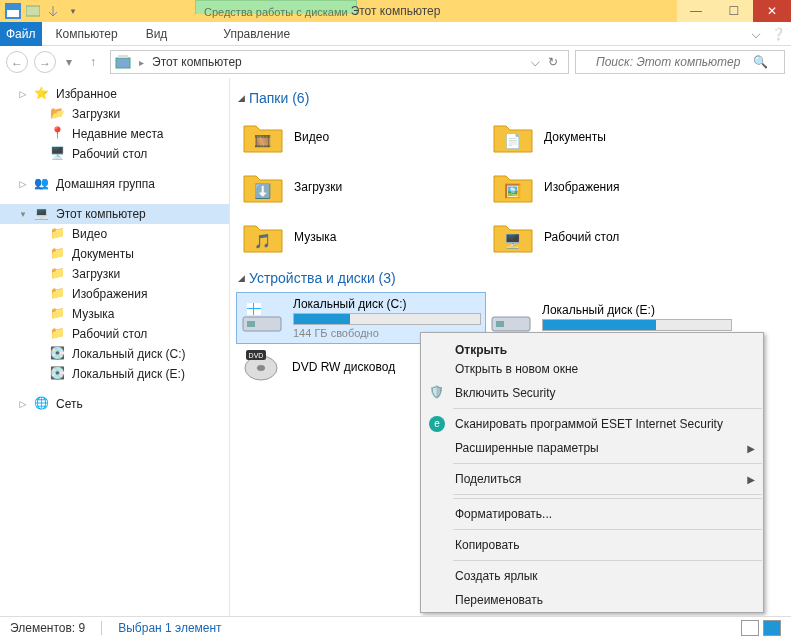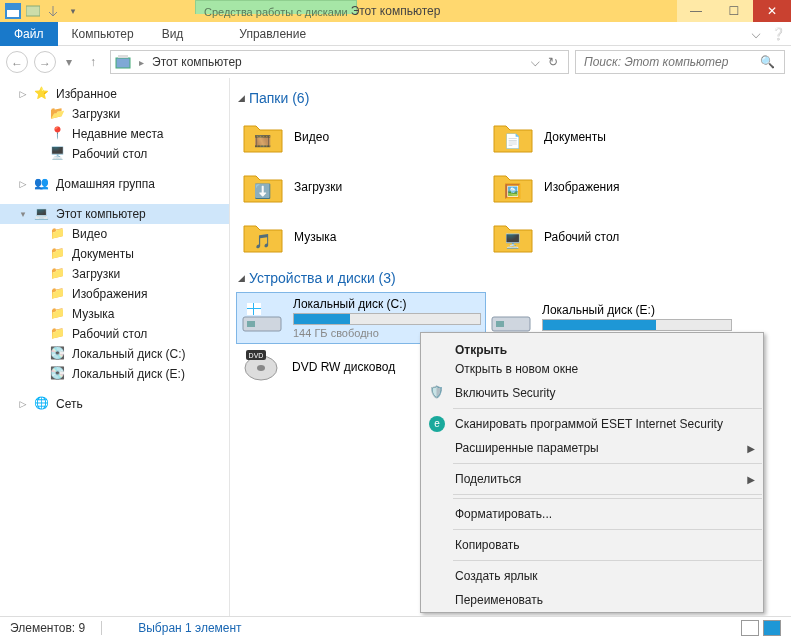--- a/index.html
+++ b/index.html
@@ -11,36 +11,36 @@
 .titlebar .title-text { position:absolute; left:50%; transform:translateX(-50%); line-height:22px; font-size:12px; color:#444; }
 .titlebar .win-ctrls { position:absolute; right:0; top:0; display:flex; height:22px;}
 .titlebar .win-btn { width:38px; text-align:center; line-height:22px; font-size:12px; }
 .titlebar .win-min, .titlebar .win-max { background:#ffe9a6; color:#666; }
 .titlebar .win-close { background:#c94130; color:#fff; }
 .qat { position:absolute; left:4px; top:0; display:flex; gap:2px; align-items:center; height:22px;}
 .qat .q { width:18px; height:18px; display:flex; align-items:center; justify-content:center; }
 
 
 .menubar { height:24px; display:flex; align-items:center; position:relative; background:#fff; border-bottom:1px solid #ddd;}
-.menubar .file-tab { height:24px; background:#1979ca; color:#fff; font-size:12px; padding:0 14px; line-height:24px; }
+.menubar .file-tab { height:24px; background:#1979ca; color:#fff; font-size:12px; padding:0 6px; line-height:24px; }
 .menubar .menu { padding:0 14px; line-height:24px; color:#444; }
 .menubar .right { position:absolute; right:6px; display:flex; gap:8px; align-items:center;}
 .menubar .chev { width:14px; text-align:center; color:#777; }
 
 
 .addrbar { height:32px; display:flex; align-items:center; gap:6px; padding:3px 6px; background:#fff; }
 .nav-btn { width:22px; height:22px; border:1px solid #ccc; border-radius:50%; display:flex; align-items:center; justify-content:center; color:#888;}
 .nav-btn.down { border:none; width:14px; }
 .nav-btn.up { border:none; }
 .crumb { flex:1; height:24px; border:1px solid #ccc; display:flex; align-items:center; padding:0 4px; gap:6px;}
 .crumb .ico { width:16px; height:16px; }
 .crumb .sep { color:#888; font-size:10px; padding:0 2px;}
 .crumb .seg { color:#333; }
 .crumb .tail { margin-left:auto; display:flex; align-items:center; gap:8px; color:#777; padding-right:6px;}
-.search { width:210px; height:24px; border:1px solid #ccc; display:flex; align-items:center; padding:0 8px; color:#888;}
+.search { width:210px; height:24px; border:1px solid #ccc; display:flex; align-items:center; padding:0 20px; color:#888;}
 .search input { border:none; outline:none; flex:1; font-size:12px; color:#888; font-style:italic;}
 .search .mag { width:16px; }
 
 
 .body { display:flex; height: calc(100% - 22px - 24px - 32px - 22px); }
 .sidebar { width:230px; border-right:1px solid #e5e5e5; overflow:hidden; padding-top:6px;}
 .content { flex:1; padding:8px 6px; overflow:hidden; position:relative;}
 
 .tree-group { margin-bottom:10px; }
 .tree-item { display:flex; align-items:center; gap:6px; height:20px; padding-left:18px; color:#222; }
@@ -388,18 +388,18 @@
   <div class="row">
       <span>Переименовать</span>
     </div>
 
 </div>
 <span class="cursor">↖</span>
 
 <div class="status">
   <span>Элементов: 9</span>
   <span class="vsep"></span>
-  <span style="color:#1a67b3;margin-left:20px;">Выбран 1 элемент</span>
+  <span style="color:#1a67b3;">Выбран 1 элемент</span>
   <div class="icons">
     <span class="sic"></span>
     <span class="sic active"></span>
   </div>
 </div>
 
 </body></html>

